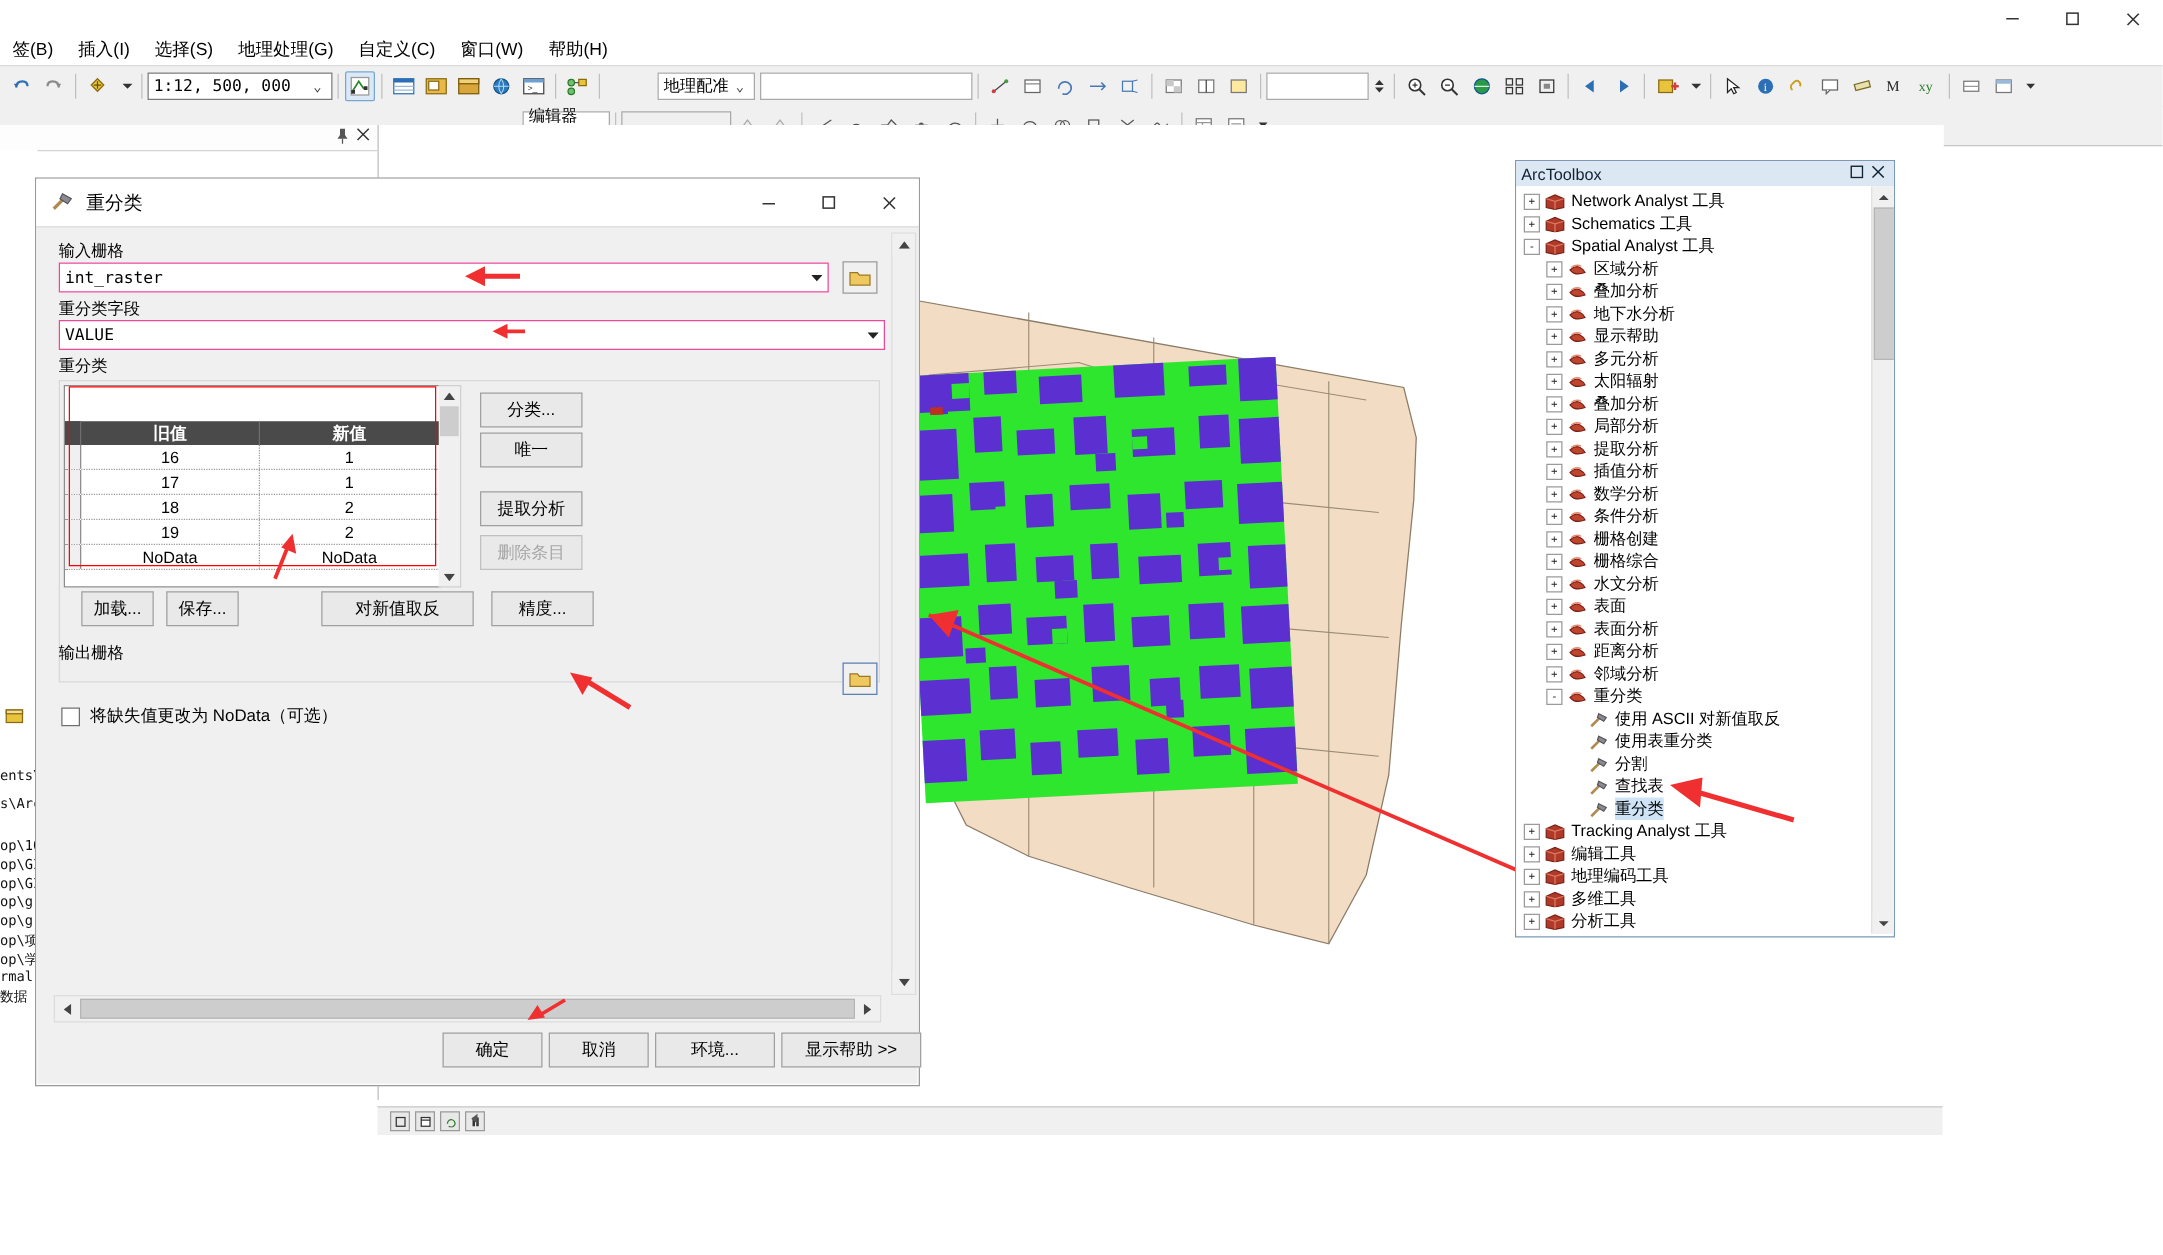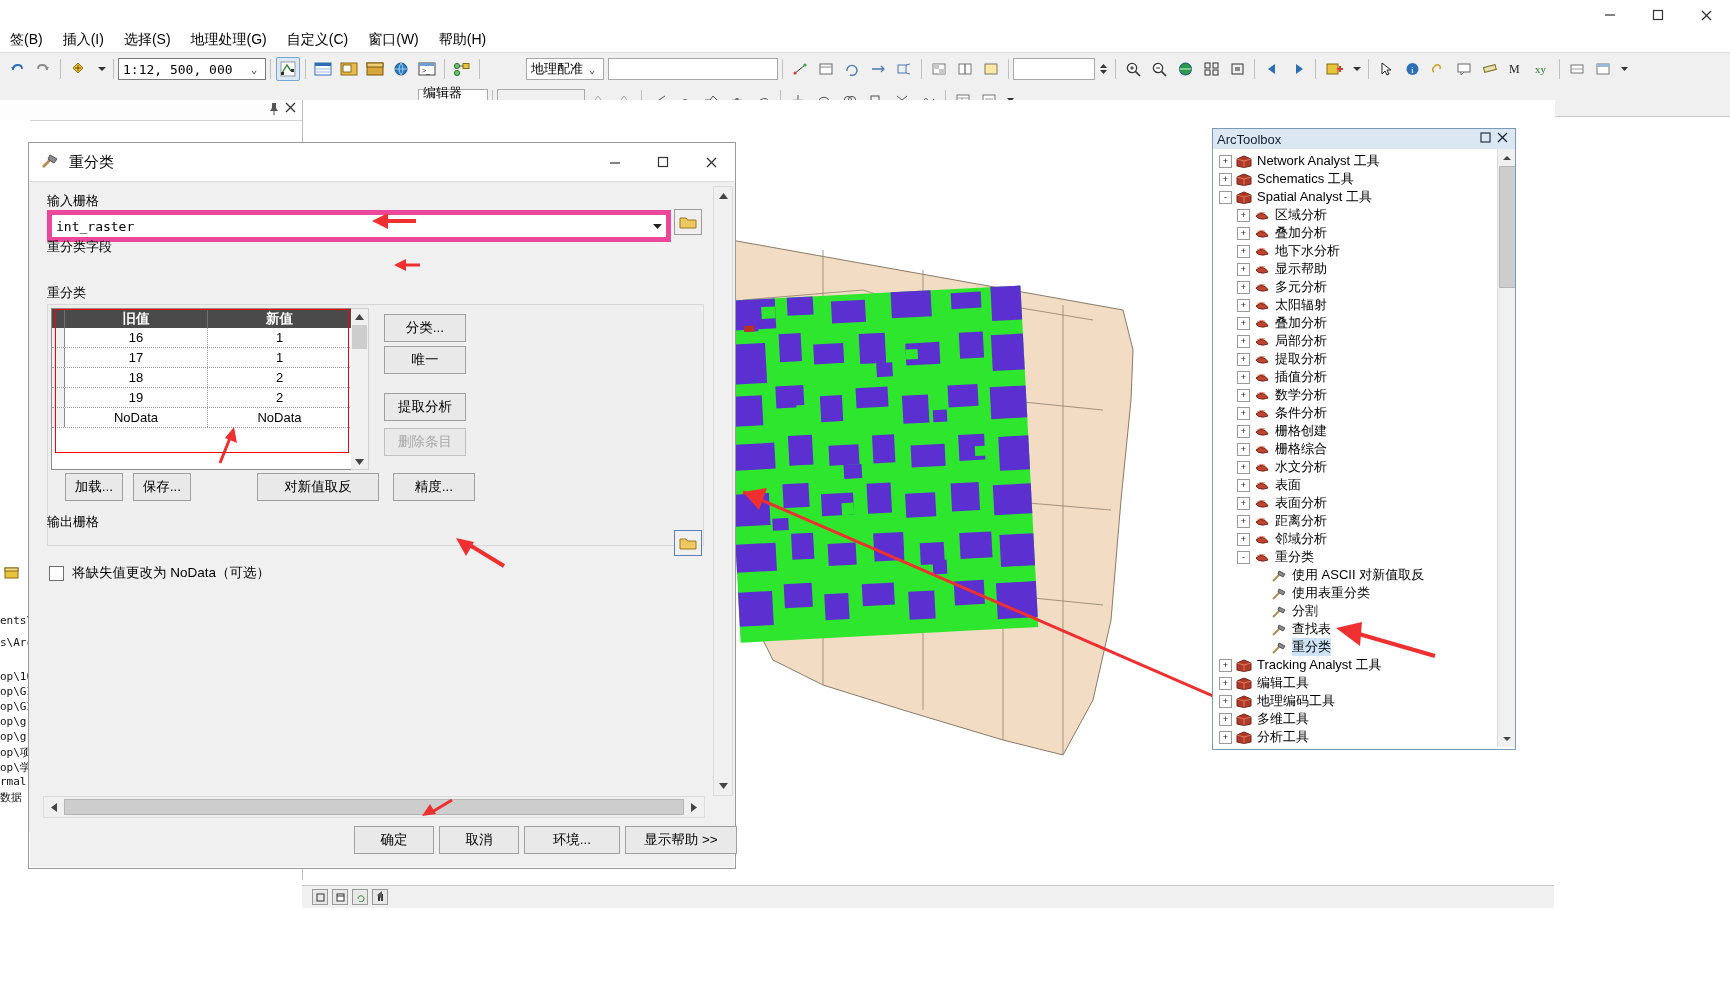--- a/index.html
+++ b/index.html
@@ -63,30 +63,30 @@
   .ico-hammer{width:15px;height:13px;margin-right:5px;flex:0 0 auto;}
   
   #dlg{left:28px;top:142px;width:706px;height:725px;background:#f0f0f0;border:1px solid #9a9a9a;
     box-shadow:0 0 0 1px #ffffff inset;}
   #dlg-title{height:38px;background:#ffffff;display:flex;align-items:center;padding-left:12px;}
   #dlg-title .dt-text{font-size:15px;margin-left:8px;}
   #dlg-title .dt-btns{margin-left:auto;display:flex;}
   #dlg-title .dt-btns div{width:48px;height:38px;display:flex;align-items:center;justify-content:center;}
   #dlg-body{position:relative;height:650px;background:#f0f0f0;border-top:1px solid #dcdcdc;}
   .dsc-arrow{width:18px;height:18px;display:flex;align-items:center;justify-content:center;font-size:10px;color:#333;background:#f0f0f0;}
-  .txtinput{height:22px;background:#fff;border:5px solid #ec4899;display:flex;align-items:center;
+  .txtinput{height:22px;background:#fff;border:1px solid #ec4899;display:flex;align-items:center;
     padding-left:4px;font-family:"DejaVu Sans Mono","Liberation Mono",monospace;font-size:13px;}
   .cbarrow{width:18px;height:20px;display:flex;align-items:center;justify-content:center;
      font-size:9px;color:#222;margin-left:auto;}
   .folderbtn{width:26px;height:24px;border:1px solid #9a9a9a;background:#f0f0f0;display:flex;
     align-items:center;justify-content:center;}
   .btn{border:1px solid #a0a0a0;background:#e9e9e9;display:flex;align-items:center;justify-content:center;
     font-size:13.5px;color:#000;}
   .btn.dis{color:#a6a6a6;background:#e9e9e9;border-color:#c0c0c0;}
-  #rct-head{display:flex;height:19px;background:#4a4a4a;}
+  #rct-head{display:flex;height:19px;background:#4a4a4a;margin-top:28px;}
   #rct-head .hcell{color:#fff;font-size:13.5px;display:flex;align-items:center;justify-content:center;
     border-right:1px solid #6e6e6e;font-weight:bold;}
   .rct-row{display:flex;height:19px;border-bottom:1px dotted #9a9a9a;}
   .rct-row .rsel{width:12px;background:#f0f0f0;border-right:1px solid #8d8d8d;}
   .rct-row .rcell{display:flex;align-items:center;justify-content:center;font-size:13px;
     font-family:"Liberation Sans",sans-serif;}
   .rct-row .rcell.c1{border-right:1px dotted #9a9a9a;}
   .redbox{position:absolute;border:1px solid #ff0000;pointer-events:none;}
   .checkbox{width:13px;height:13px;border:1px solid #6f6f6f;background:#fff;}
 </style>
@@ -1003,20 +1003,28 @@
           </svg>
       </span>
     </div>
     <div class="abs folderbtn" style="left:645px;top:27px">
       <svg width="18" height="15" viewBox="0 0 18 15">
           <path d="M1 3 h6 l1.5 2 h8.5 v8 h-16 z" fill="#f0c860" stroke="#9a7a20"></path>
         </svg>
     </div>
 
     <div class="abs" style="left:18px;top:56px">重分类字段</div>
+    <div class="abs txtinput" style="left:18px;top:74px;width:655px">
+      <span>VALUE</span>
+      <span class="cbarrow">
+        <svg width="9" height="7" viewBox="0 0 9 7">
+            <polygon points="0,1 9,1 4.5,6" fill="#222"></polygon>
+          </svg>
+      </span>
+    </div>
 
     <div class="abs" style="left:18px;top:102px">重分类</div>
     <div class="abs" style="left:18px;top:122px;width:655px;height:240px;background:#efefef;border:1px solid #d8d8d8"></div>
 
     <div class="abs" style="left:22px;top:126px;width:300px;height:160px;background:#fff;border:1px solid #8d8d8d">
       <div id="rct-head">
         <div class="rsel" style="width:12px;background:#4a4a4a;border-right:1px solid #6e6e6e"></div>
         <div class="hcell" style="width:142px">旧值</div>
         <div class="hcell" style="width:143px;border-right:none">新值</div>
       </div>

